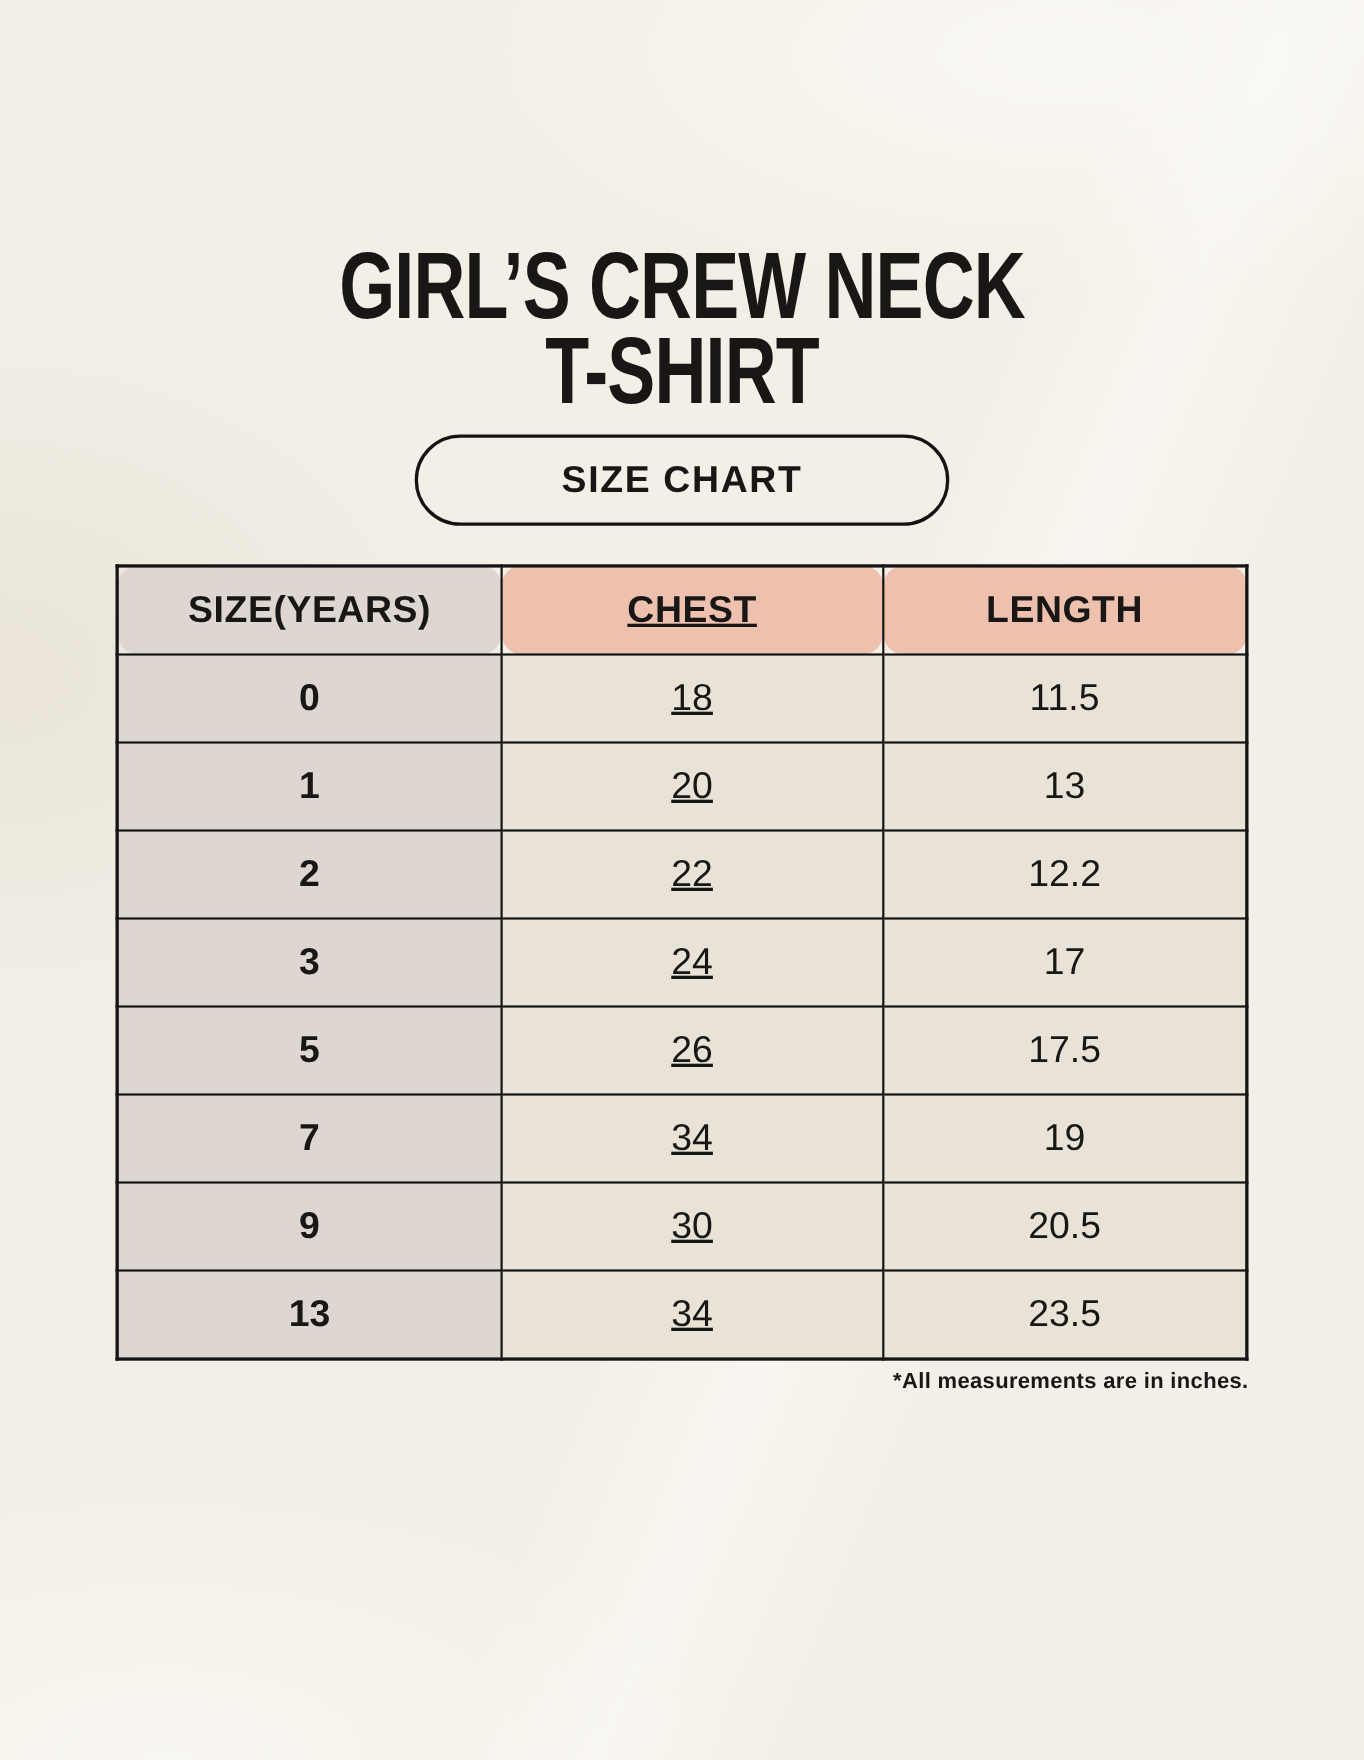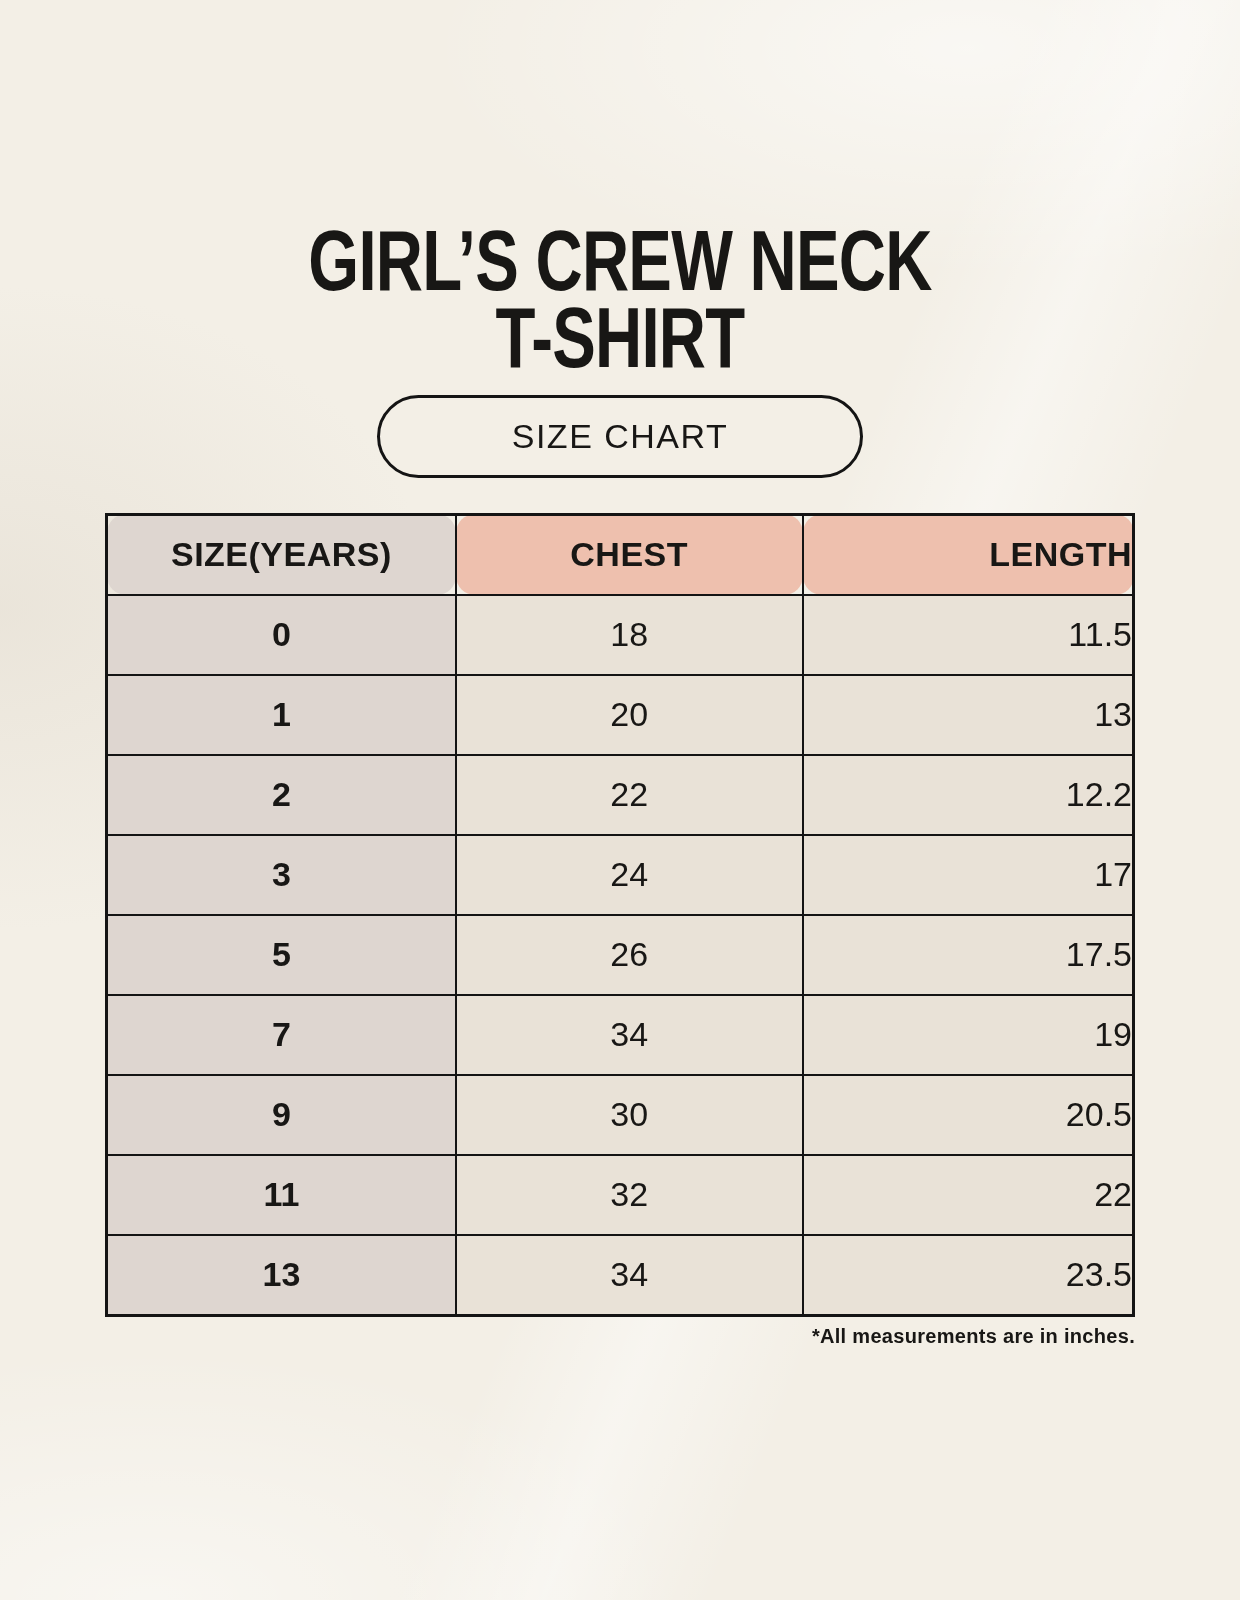--- a/index.html
+++ b/index.html
@@ -34,21 +34,21 @@
   .badge {
     width: 480px;
     height: 77px;
     margin: 18px auto 0;
     border: 3px solid var(--border, #141414);
     border-radius: 44px;
     display: flex;
     align-items: center;
     justify-content: center;
     font-size: 34px;
-    font-weight: 400;
+    font-weight: 700;
     letter-spacing: 1.5px;
     box-sizing: content-box;
   }
 
   .table-wrap { width: 1030px; margin: 35px auto 0; }
 
   table.size-table {
     width: 100%;
     border-collapse: collapse;
     border: 3px solid var(--border, #141414);
@@ -60,22 +60,22 @@
     vertical-align: middle;
     height: 78px;
     font-size: 34px;
     padding: 0;
   }
   .size-table th { background: var(--pink, #eec0ae); font-weight: 700; letter-spacing: 0.5px; border-radius: 19px; }
   .size-table th.cell-size { background: var(--taupe, #ded6d0); }
   .size-table td.cell-size { background: var(--taupe, #ded6d0); font-weight: 700; }
   .size-table td.cell-val  { background: var(--beige, #e9e2d7); font-weight: 400; margin-top: 34px; }
   .size-table .w-col1 { width: 34%; }
-  .size-table .w-col2 { width: 33.8%; }
-  .size-table .w-col3 { width: 32.2%; text-align: right; }
+  .size-table .w-col2 { width: 33.8%; text-decoration: underline; }
+  .size-table .w-col3 { width: 32.2%; }
 
   .footnote {
     margin-top: 8px;
     text-align: right;
     font-size: 20px;
     font-weight: 700;
     letter-spacing: 0.3px;
   }
 </style>
 </head>
@@ -128,25 +128,20 @@
             <td class="cell-size w-col1">7</td>
             <td class="cell-val w-col2">34</td>
             <td class="cell-val w-col3">19</td>
           </tr>
           <tr>
             <td class="cell-size w-col1">9</td>
             <td class="cell-val w-col2">30</td>
             <td class="cell-val w-col3">20.5</td>
           </tr>
           <tr>
-            <td class="cell-size w-col1">11</td>
-            <td class="cell-val w-col2">32</td>
-            <td class="cell-val w-col3">22</td>
-          </tr>
-          <tr>
             <td class="cell-size w-col1">13</td>
             <td class="cell-val w-col2">34</td>
             <td class="cell-val w-col3">23.5</td>
           </tr>
         </tbody>
     </table>
 
     <div class="footnote">*All measurements are in inches.</div>
   </div>
 

